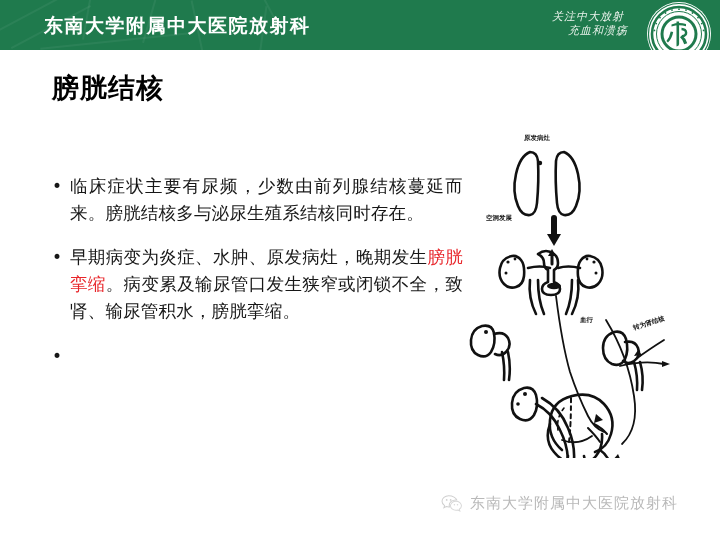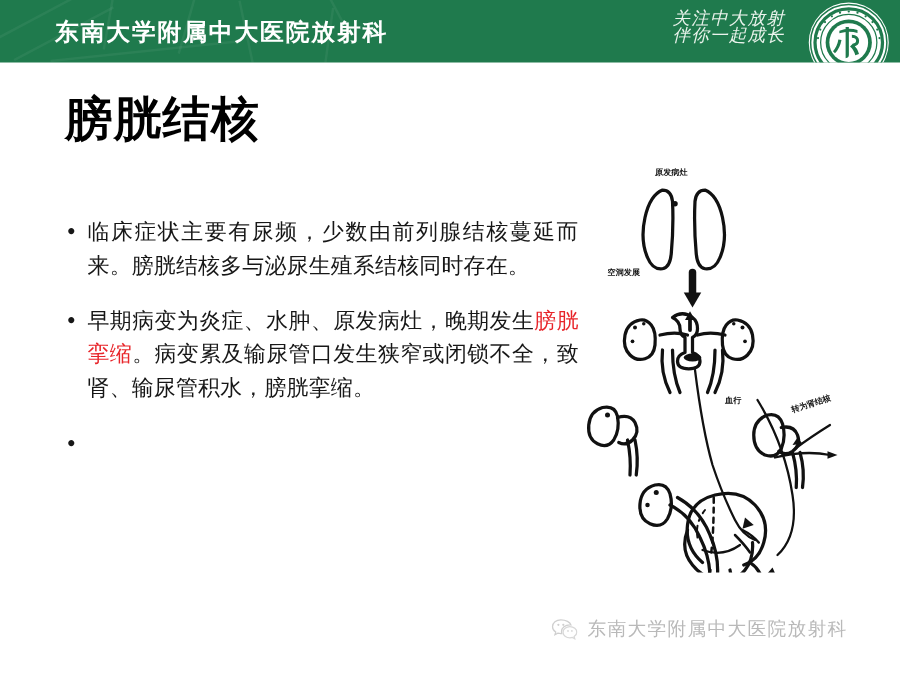--- a/index.html
+++ b/index.html
@@ -58,44 +58,44 @@
     letter-spacing: 1.5px;
     font-family: "DejaVu Serif", "Liberation Serif", serif;
     white-space: nowrap;
   }
 
   .header-slogan {
     position: absolute;
     right: 92px;
     top: 9px;
     color: #eaf3ec;
-    font-size: 14px;
+    font-size: 11px;
     line-height: 14px;
     font-style: italic;
-    font-family: Liberation Mono, monospace;
+    font-family: Liberation Sans, sans-serif;
     letter-spacing: 1px;
-    text-align: right;
+    text-align: left;
     white-space: nowrap;
   }
   .header-slogan .line2 { padding-left: 16px; display: block; }
 
   .header-logo {
     position: absolute;
     right: 8px;
     top: 1px;
     width: 66px;
     height: 66px;
   }
 
   
   .slide-title {
     position: absolute;
     left: 52px;
     top: 70px;
-    font-size: 38px;
+    font-size: 27px;
     font-weight: 700;
     color: #000000;
     letter-spacing: 1px;
     font-family: "DejaVu Sans", "Liberation Sans", sans-serif;
   }
 
   
   .body-col {
     position: absolute;
     left: 48px;
@@ -167,21 +167,21 @@
     <span class="tline ht5"></span>
     <span class="tline ht6"></span>
     <span class="tline ht7"></span>
     <span class="tline ht8"></span>
   </div>
 
   <div class="header-title">东南大学附属中大医院放射科</div>
 
   <div class="header-slogan">
     <span class="line1">关注中大放射</span>
-    <span class="line2">伴你一起成长</span>
+    <span class="line2">充血和溃疡</span>
   </div>
 
   <svg class="header-logo" viewBox="0 0 66 66">
     <circle cx="33" cy="33" r="32" fill="#ffffff"></circle>
     <circle cx="33" cy="33" r="30.5" fill="none" stroke="#1f7a4d" stroke-width="1.2"></circle>
     <circle cx="33" cy="33" r="27" fill="none" stroke="#1f7a4d" stroke-width="2.6"></circle>
     <circle cx="33" cy="33" r="22.5" fill="none" stroke="#1f7a4d" stroke-width="1"></circle>
     <circle cx="33" cy="33" r="18.5" fill="#1f7a4d"></circle>
     <circle cx="33" cy="33" r="15.5" fill="#ffffff"></circle>
 

